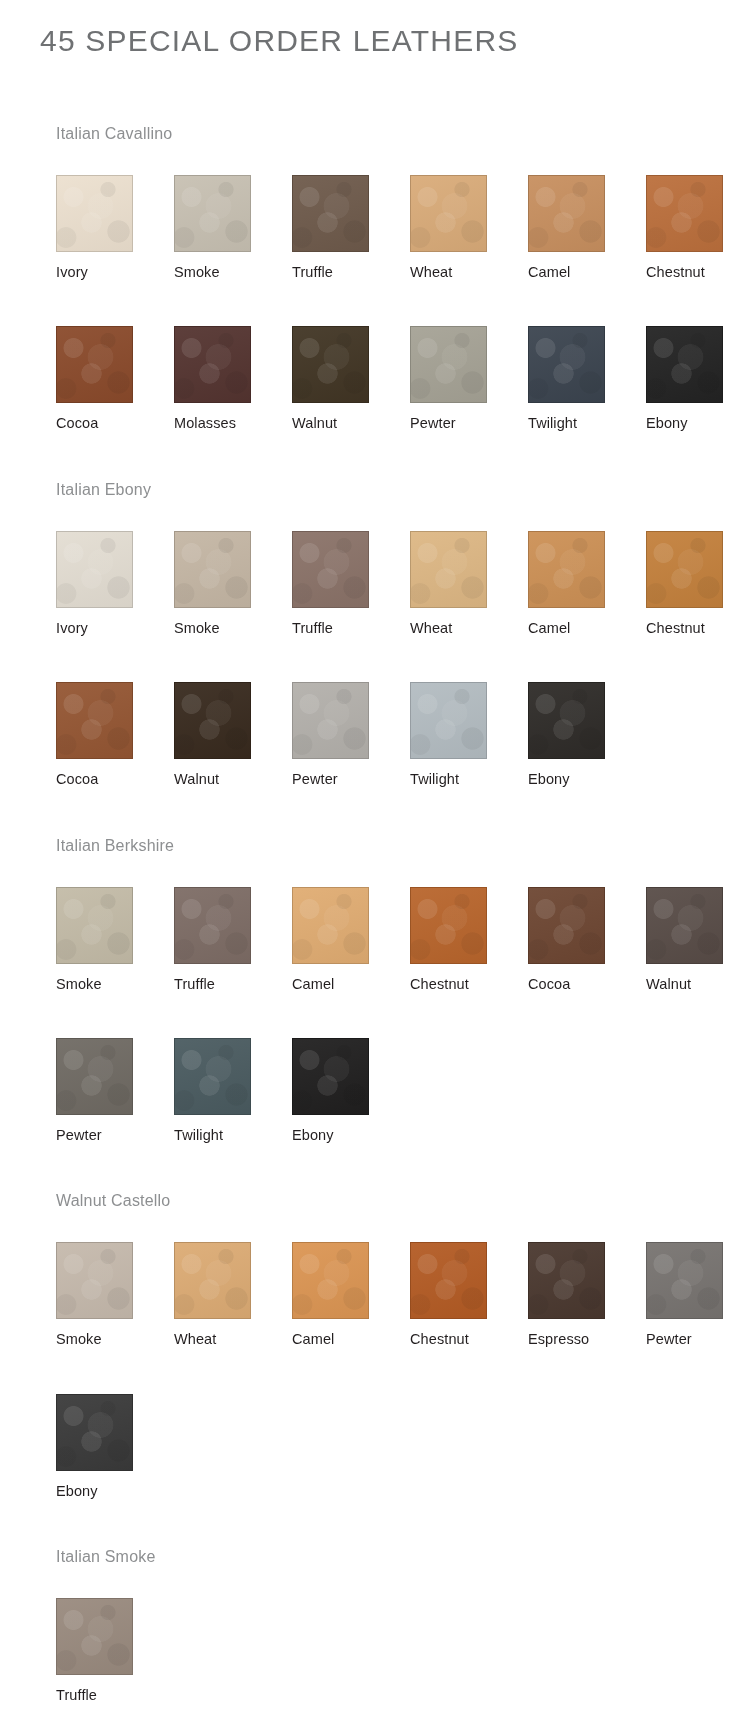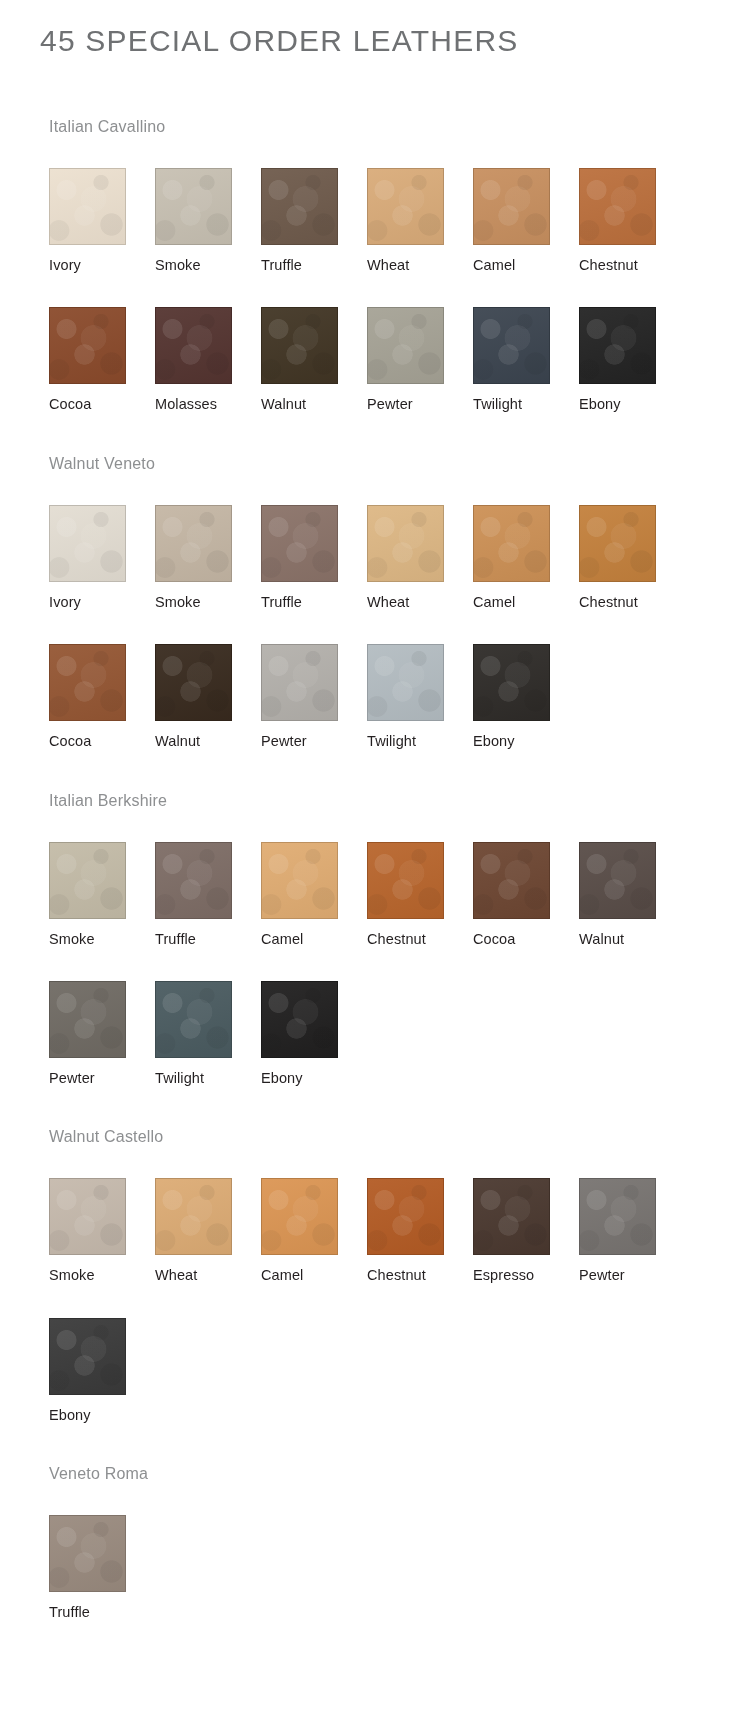--- a/index.html
+++ b/index.html
@@ -29,40 +29,41 @@
     font-weight: 300;
     letter-spacing: 1.2px;
     color: #6f7173;
     margin: 0;
     padding: 24px 0 0 40px;
     line-height: 1.1;
     white-space: nowrap;
   }
   .collection {
     padding: 0 0 0 40px;
-    margin: 9px;
+    margin: 16px;
   }
   .collection-title {
     font-size: 16px;
     font-weight: 400;
     color: #8d8f91;
     letter-spacing: 0.2px;
     margin: 0;
     padding: 0;
     line-height: 1;
   }
   .collection:first-of-type .collection-title { padding-top: 53px; }
   .collection + .collection .collection-title { padding-top: 33px; }
 
   .swatch-grid {
     display: grid;
     grid-template-columns: repeat(6, 106px);
     column-gap: 0px;
     row-gap: 0px;
     margin-top: 0;
+    gap: 12px;
   }
   .swatch-cell {
     width: 106px;
     padding-top: 33px;
   }
   .swatch-chip {
     width: 77px;
     height: 77px;
     border: 1px solid rgba(0,0,0,0.16);
     position: relative;
@@ -149,21 +150,21 @@
             <div class="swatch-chip" style="background-color: rgb(59, 68, 79);"></div>
             <div class="swatch-label">Twilight</div>
           </div>
           <div class="swatch-cell">
             <div class="swatch-chip" style="background-color: rgb(35, 35, 35);"></div>
             <div class="swatch-label">Ebony</div>
           </div>
         </div>
       </section>
       <section class="collection">
-        <h2 class="collection-title">Walnut Veneto</h2>
+        <h2 class="collection-title">Italian Ebony</h2>
         <div class="swatch-grid">
           <div class="swatch-cell">
             <div class="swatch-chip" style="background-color: rgb(227, 221, 210);"></div>
             <div class="swatch-label">Ivory</div>
           </div>
           <div class="swatch-cell">
             <div class="swatch-chip" style="background-color: rgb(196, 182, 164);"></div>
             <div class="swatch-label">Smoke</div>
           </div>
           <div class="swatch-cell">
@@ -272,21 +273,21 @@
             <div class="swatch-chip" style="background-color: rgb(119, 115, 112);"></div>
             <div class="swatch-label">Pewter</div>
           </div>
           <div class="swatch-cell">
             <div class="swatch-chip" style="background-color: rgb(58, 58, 58);"></div>
             <div class="swatch-label">Ebony</div>
           </div>
         </div>
       </section>
       <section class="collection">
-        <h2 class="collection-title">Veneto Roma</h2>
+        <h2 class="collection-title">Italian Smoke</h2>
         <div class="swatch-grid">
           <div class="swatch-cell">
             <div class="swatch-chip" style="background-color: rgb(153, 138, 126);"></div>
             <div class="swatch-label">Truffle</div>
           </div>
         </div>
       </section>
     </div>
 
 </div>

